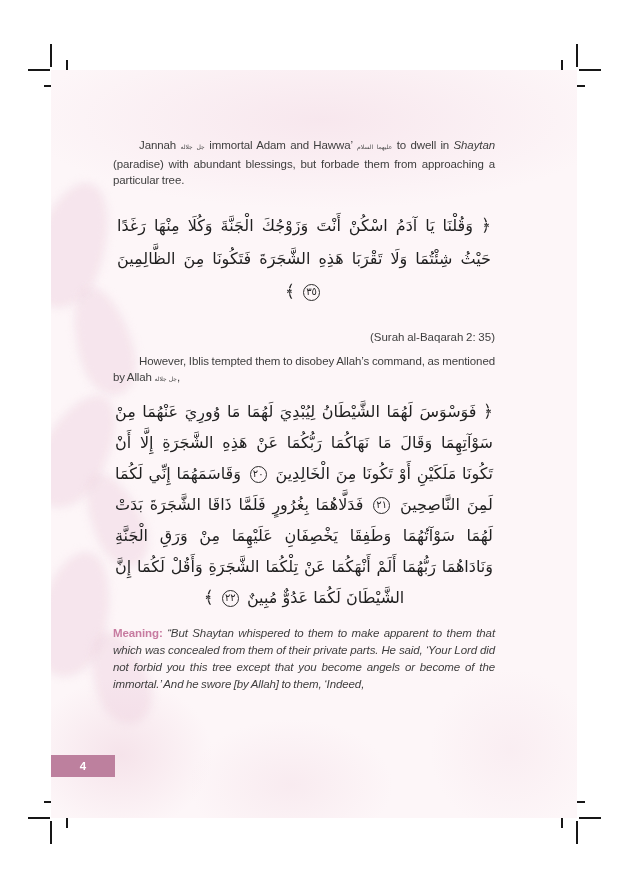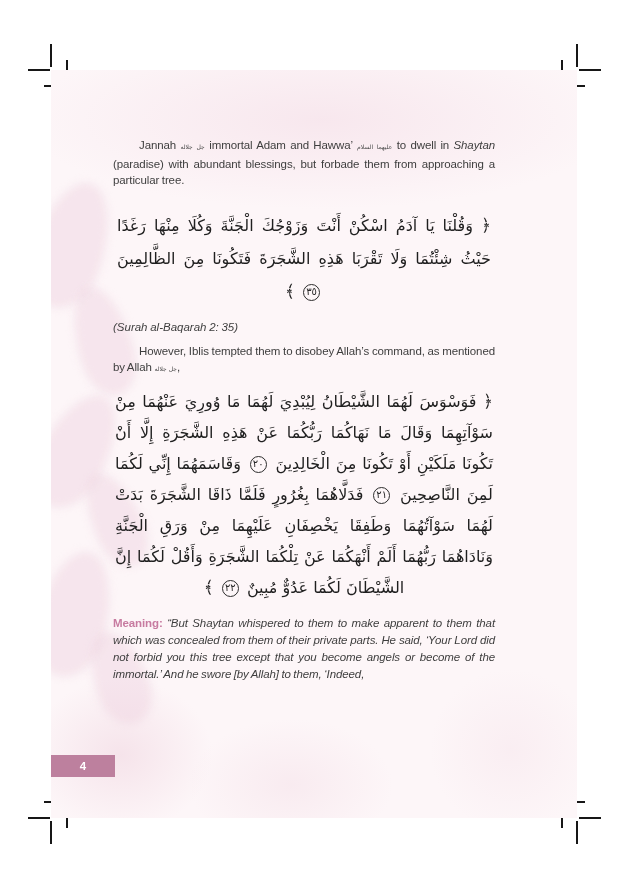--- a/index.html
+++ b/index.html
@@ -80,24 +80,24 @@
   .meaning{
     margin-top:12px;
     font-size:11.5px;line-height:17px;
     text-align:justify;
     word-spacing:-0.6px;letter-spacing:-0.1px;
   }
   .meaning .label{color:#c77ba0;font-weight:bold;}
   .meaning .mtext{font-style:italic;color:#3e3e3e;}
 
   .citation{
-    margin-top:13px;
+    margin-top:23px;
+    text-align:right;
     font-size:11.5px;color:#3e3e3e;
     word-spacing:-0.5px;
-    font-style:italic;
   }
 
   .pagenum{
     position:absolute;left:0;top:685px;
     width:64px;height:22px;
     background:#bd809e;
     color:#ffffff;
     font-size:11.5px;font-weight:bold;
     display:flex;align-items:center;justify-content:center;
   }

